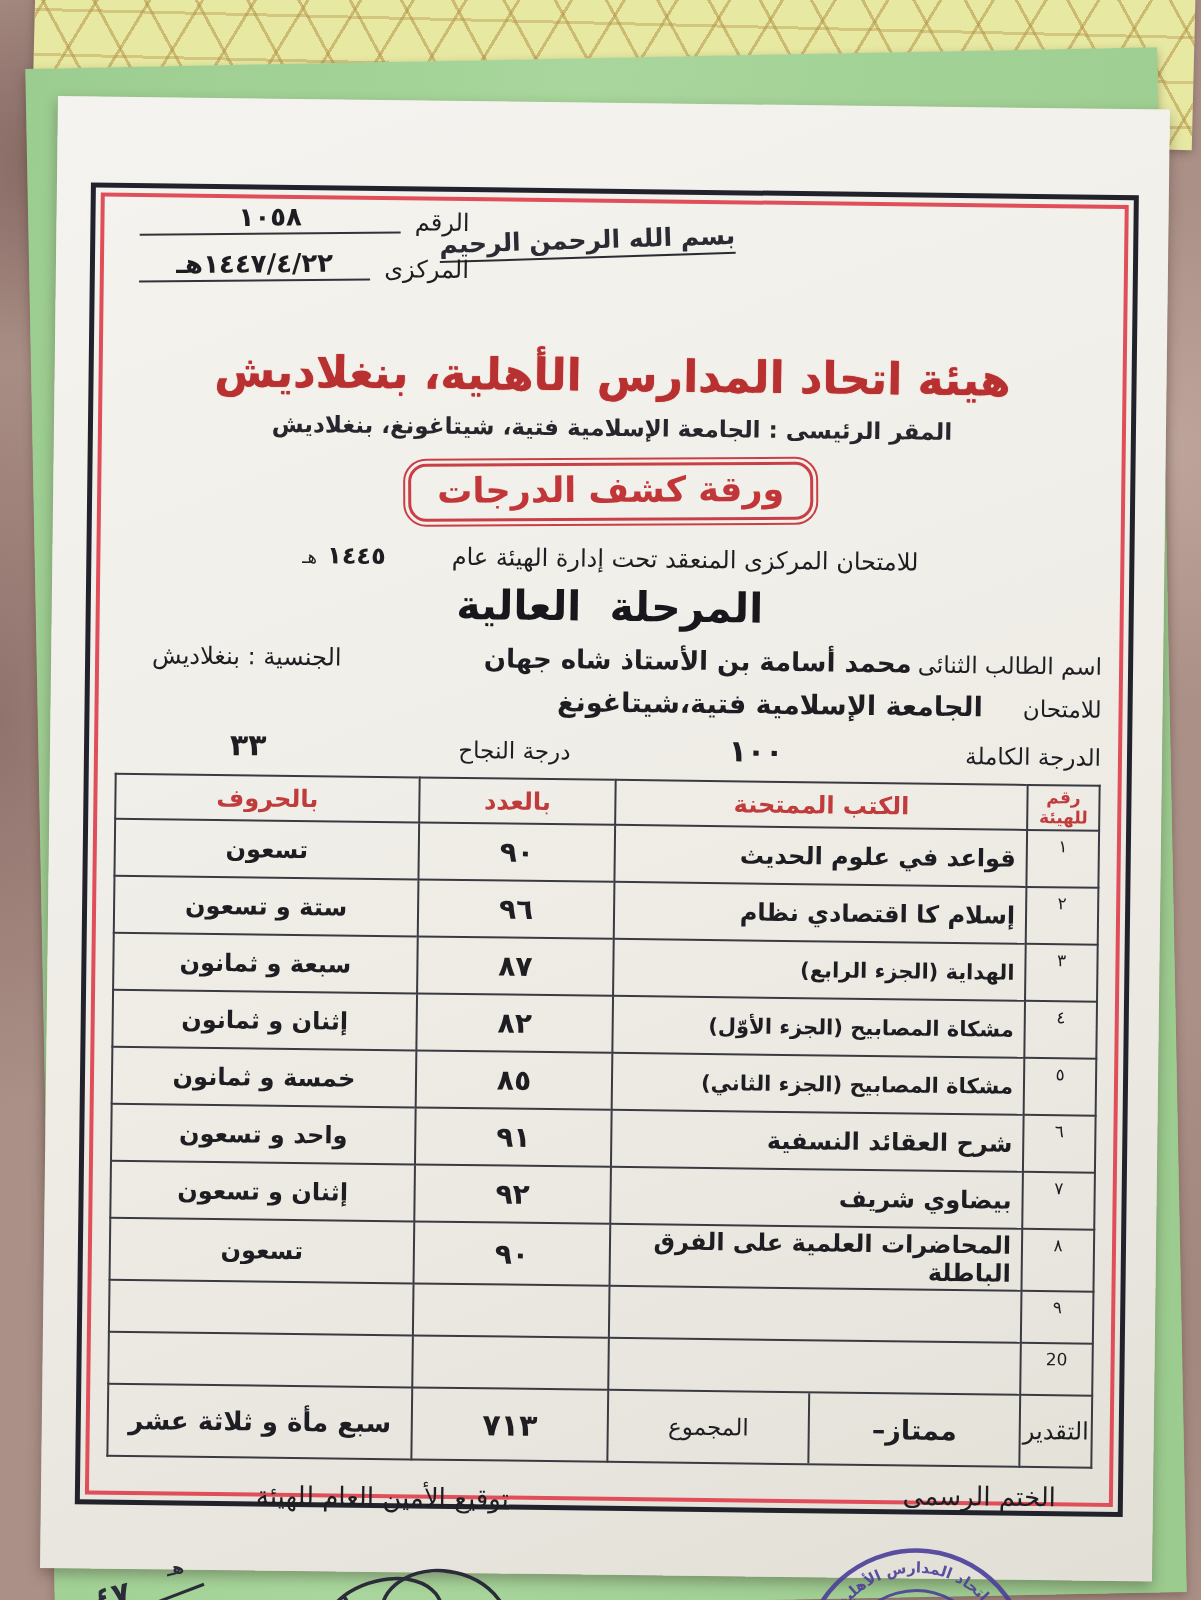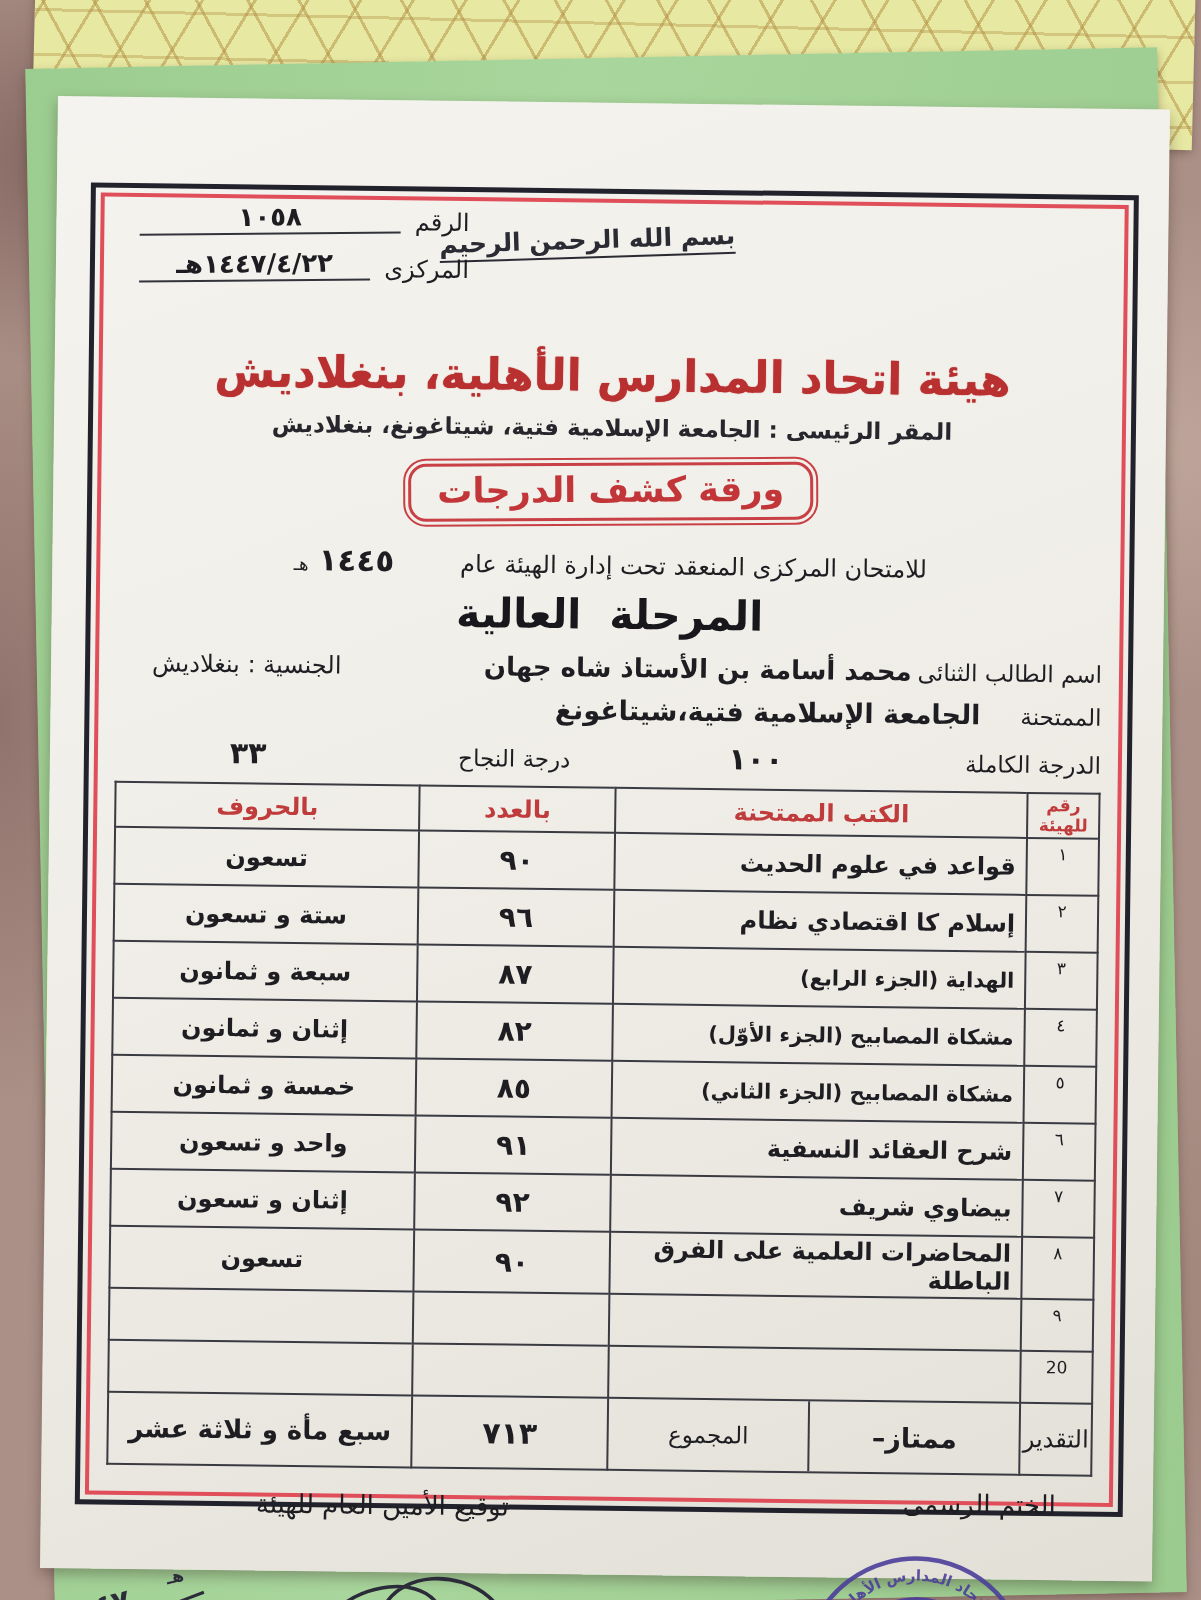--- a/index.html
+++ b/index.html
@@ -77,21 +77,21 @@
   .doc-title{
     display:inline-block; color:#c23538; font-size:35px; font-weight:bold;
     border:3px solid #c84046; border-radius:18px; padding:4px 26px 8px 26px;
     outline:2px solid #c84046; outline-offset:3px;
     transform:rotate(-1deg);
   }
   .exam-line{
     display:flex; justify-content:center; align-items:baseline; gap:10px;
     margin-top:24px; font-size:24px;
   }
-  .exam-line .year{ font-size:31px; font-weight:bold; margin-right:56px; }
+  .exam-line .year{ font-size:24px; font-weight:bold; margin-right:56px; }
   .exam-line .era{ font-size:18px; }
   .stage-title{
     text-align:center; font-size:41px; font-weight:bold; margin-top:10px;
     word-spacing:14px; color:#17171c;
   }
 
   
   .info-zone{ margin-top:14px; font-size:23px; }
   .row-student{ display:flex; align-items:baseline; }
   .row-student .name{ font-size:26px; font-weight:bold; margin-right:6px; }
@@ -177,21 +177,21 @@
 
         <div class="stage-title">المرحلة العالية</div>
 
         <div class="info-zone">
           <div class="row-student">
             <span>اسم الطالب الثنائى</span>
             <span class="name">محمد أسامة بن الأستاذ شاه جهان</span>
             <span class="nat">الجنسية : بنغلاديش</span>
           </div>
           <div class="row-school">
-            <span>الممتحنة</span>
+            <span>للامتحان</span>
             <span class="school">الجامعة الإسلامية فتية،شيتاغونغ</span>
           </div>
           <div class="row-marks">
             <span>الدرجة الكاملة</span>
             <span class="num">١٠٠</span>
             <span class="lbl2">درجة النجاح</span>
             <span class="num">٣٣</span>
           </div>
         </div>
 

